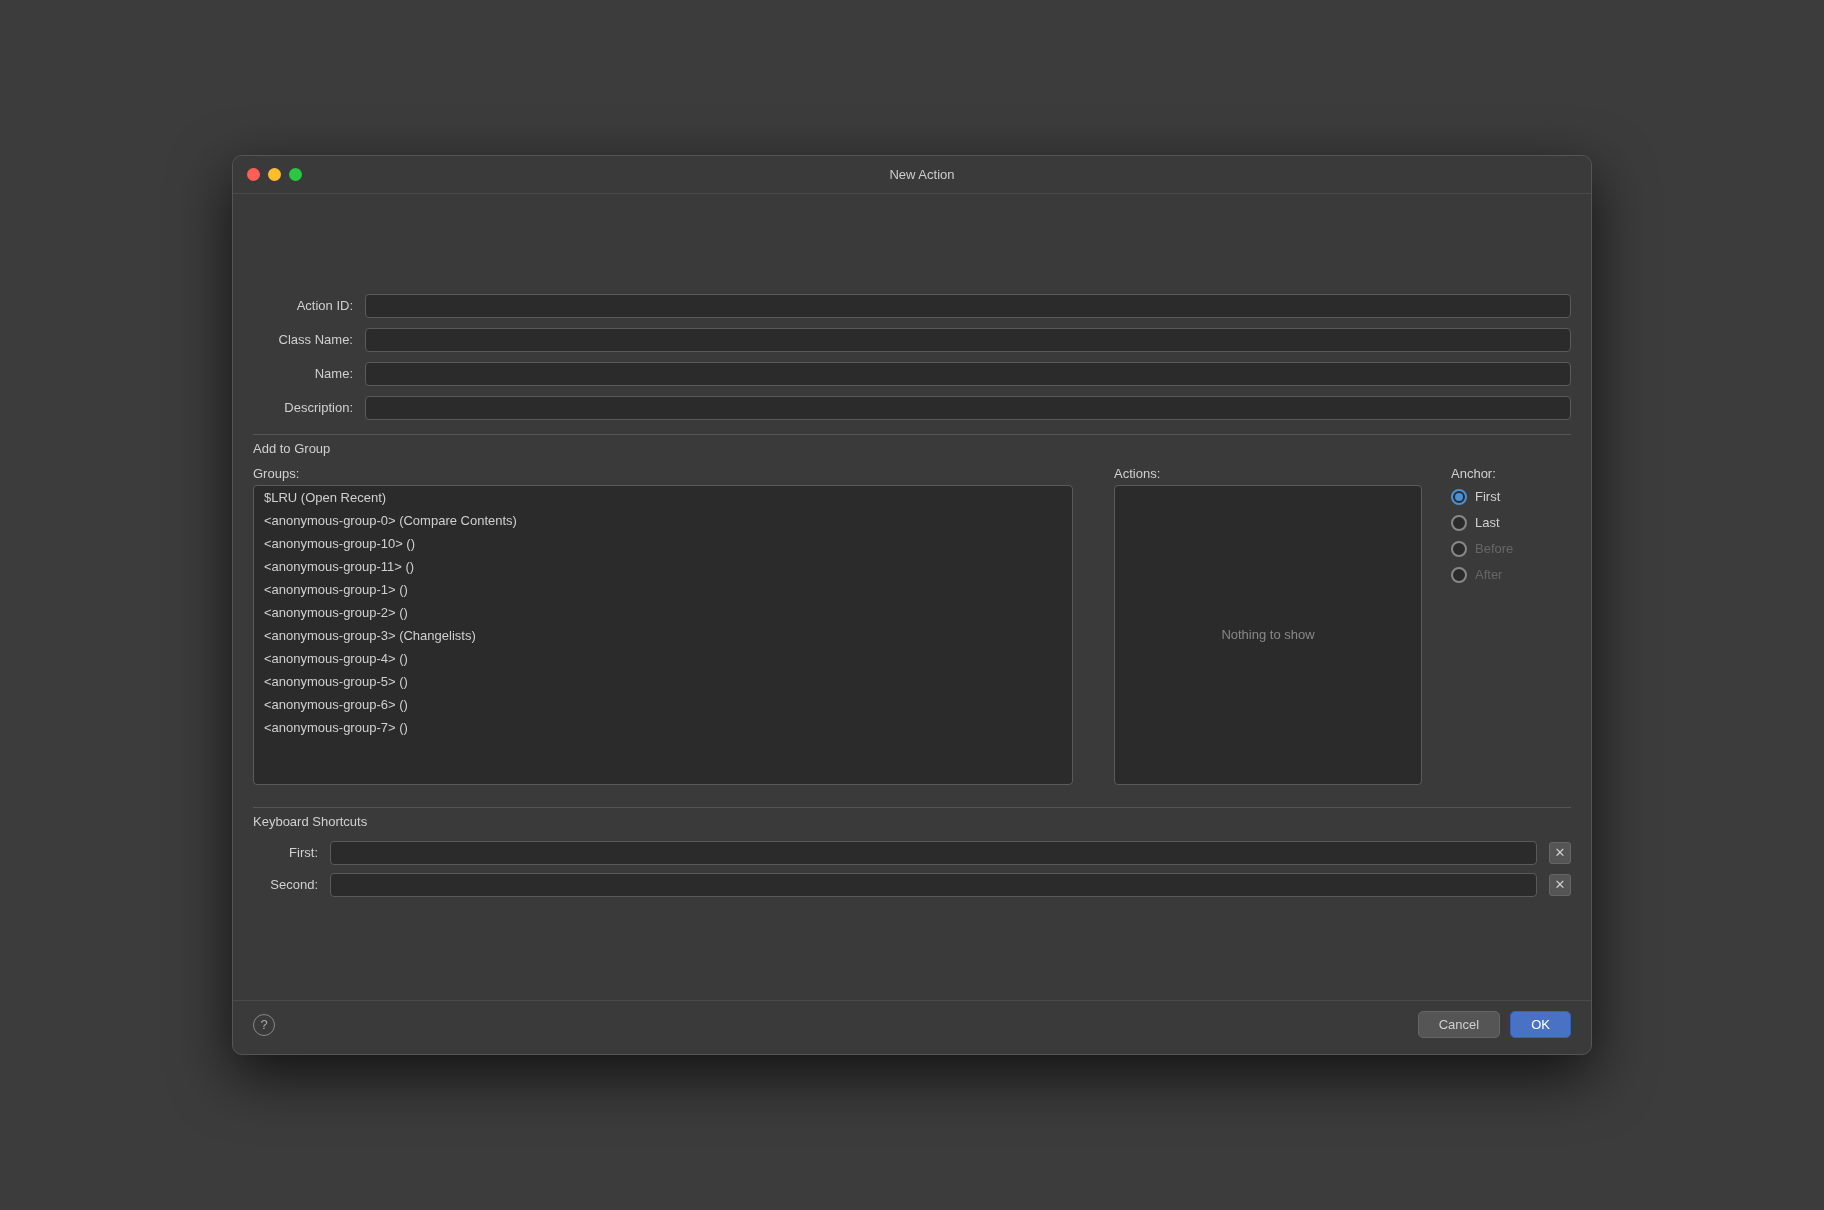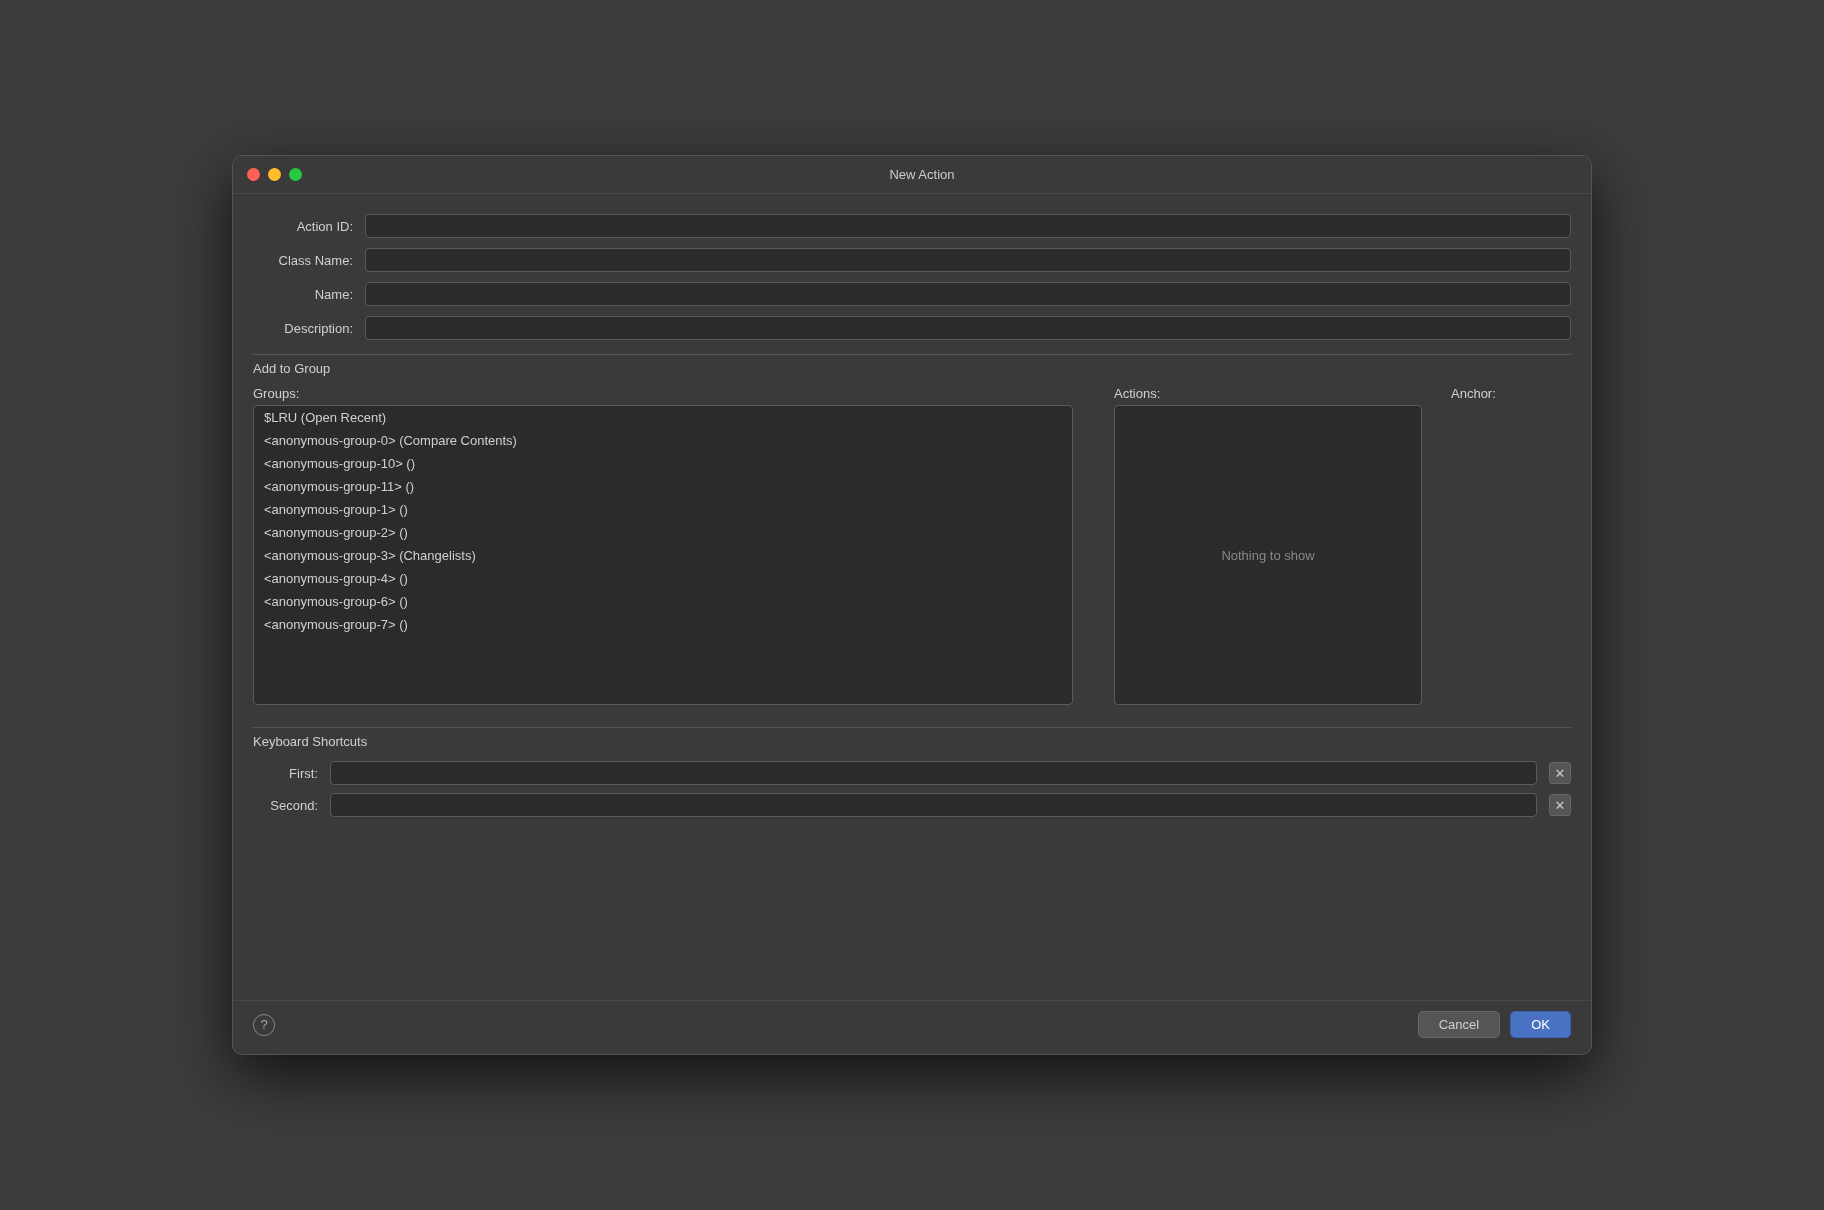--- a/index.html
+++ b/index.html
@@ -54,20 +54,21 @@
       font-size: 13px;
       font-weight: 500;
       margin-left: 20px;
     }
     .content {
       padding: 20px 20px 16px 20px;
       display: flex;
       flex-direction: column;
       gap: 10px;
       flex: 1;
+      justify-content: center;
     }
     .form-row {
       display: flex;
       align-items: center;
       gap: 12px;
     }
     .form-label {
       color: #d0d0d0;
       font-size: 13px;
       min-width: 100px;
@@ -325,34 +326,54 @@
           <div class="groups-list-container">
 
           <div class="groups-list-item">$LRU (Open Recent)</div>
               <div class="groups-list-item">&lt;anonymous-group-0&gt; (Compare Contents)</div>
               <div class="groups-list-item">&lt;anonymous-group-10&gt; ()</div>
               <div class="groups-list-item">&lt;anonymous-group-11&gt; ()</div>
               <div class="groups-list-item">&lt;anonymous-group-1&gt; ()</div>
               <div class="groups-list-item">&lt;anonymous-group-2&gt; ()</div>
               <div class="groups-list-item">&lt;anonymous-group-3&gt; (Changelists)</div>
               <div class="groups-list-item">&lt;anonymous-group-4&gt; ()</div>
+              <div class="groups-list-item">&lt;anonymous-group-5&gt; ()</div>
               <div class="groups-list-item">&lt;anonymous-group-6&gt; ()</div>
               <div class="groups-list-item">&lt;anonymous-group-7&gt; ()</div>
             </div>
         </div>
 
         <div class="actions-col">
           <div class="col-label">Actions:</div>
           <div class="actions-pane">
             <span class="nothing-to-show">Nothing to show</span>
           </div>
         </div>
 
         <div class="anchor-col">
           <div class="anchor-label">Anchor:</div>
+          <div class="radio-group">
+
+          <div class="radio-item">
+                <div class="radio-circle selected"></div>
+                <span class="radio-text">First</span>
+              </div>
+              <div class="radio-item">
+                <div class="radio-circle"></div>
+                <span class="radio-text">Last</span>
+              </div>
+              <div class="radio-item">
+                <div class="radio-circle"></div>
+                <span class="radio-text disabled">Before</span>
+              </div>
+              <div class="radio-item">
+                <div class="radio-circle"></div>
+                <span class="radio-text disabled">After</span>
+              </div>
+            </div>
         </div>
 
       </div>
     </div>
 
     <div class="keyboard-section">
       <div class="section-header">Keyboard Shortcuts</div>
 
       <div class="keyboard-row">
         <label class="keyboard-label">First:</label>

